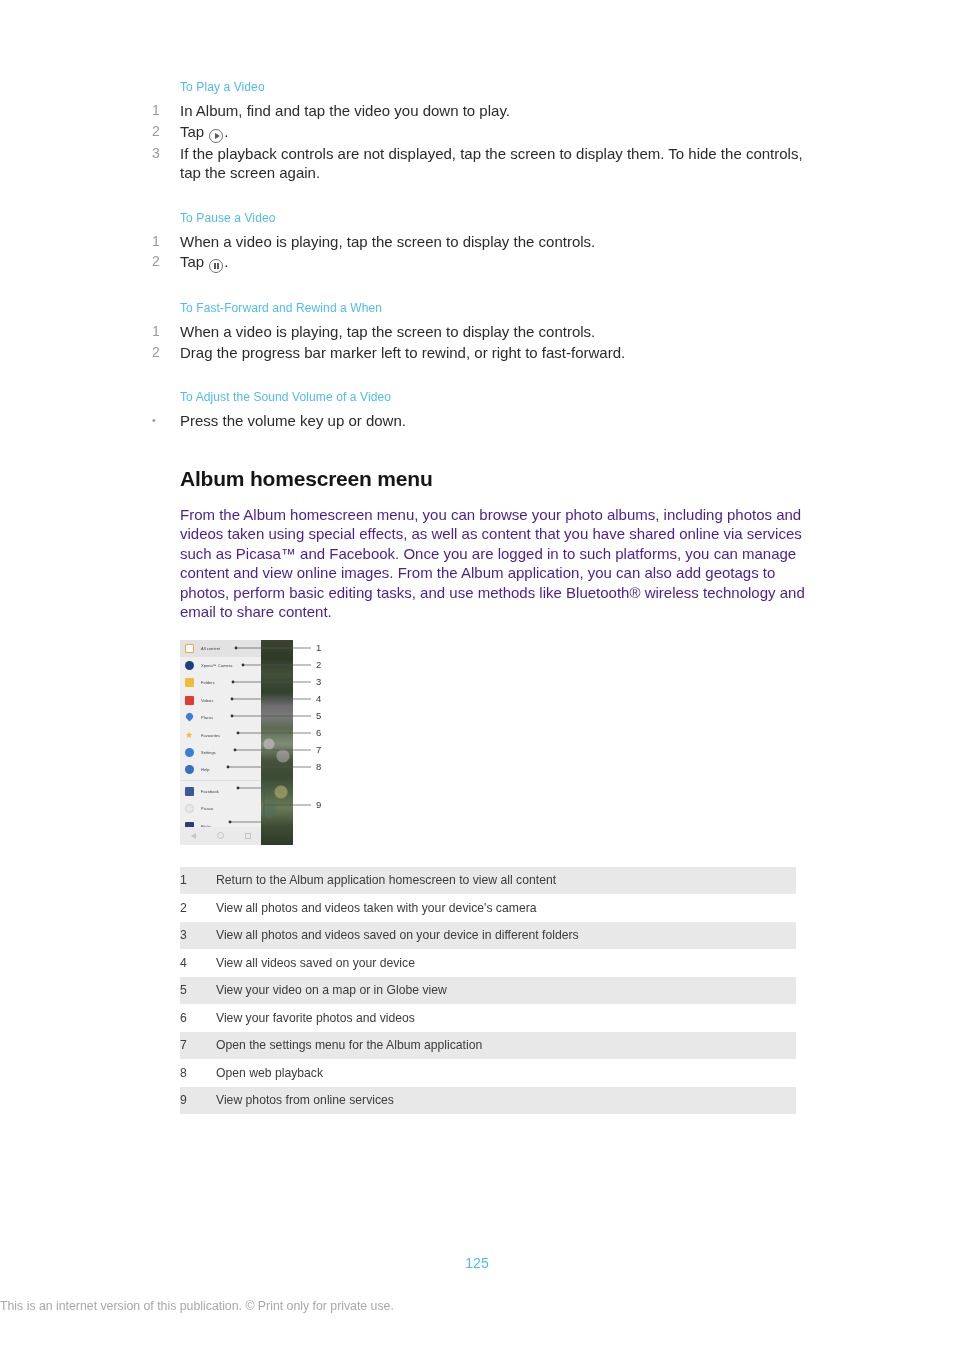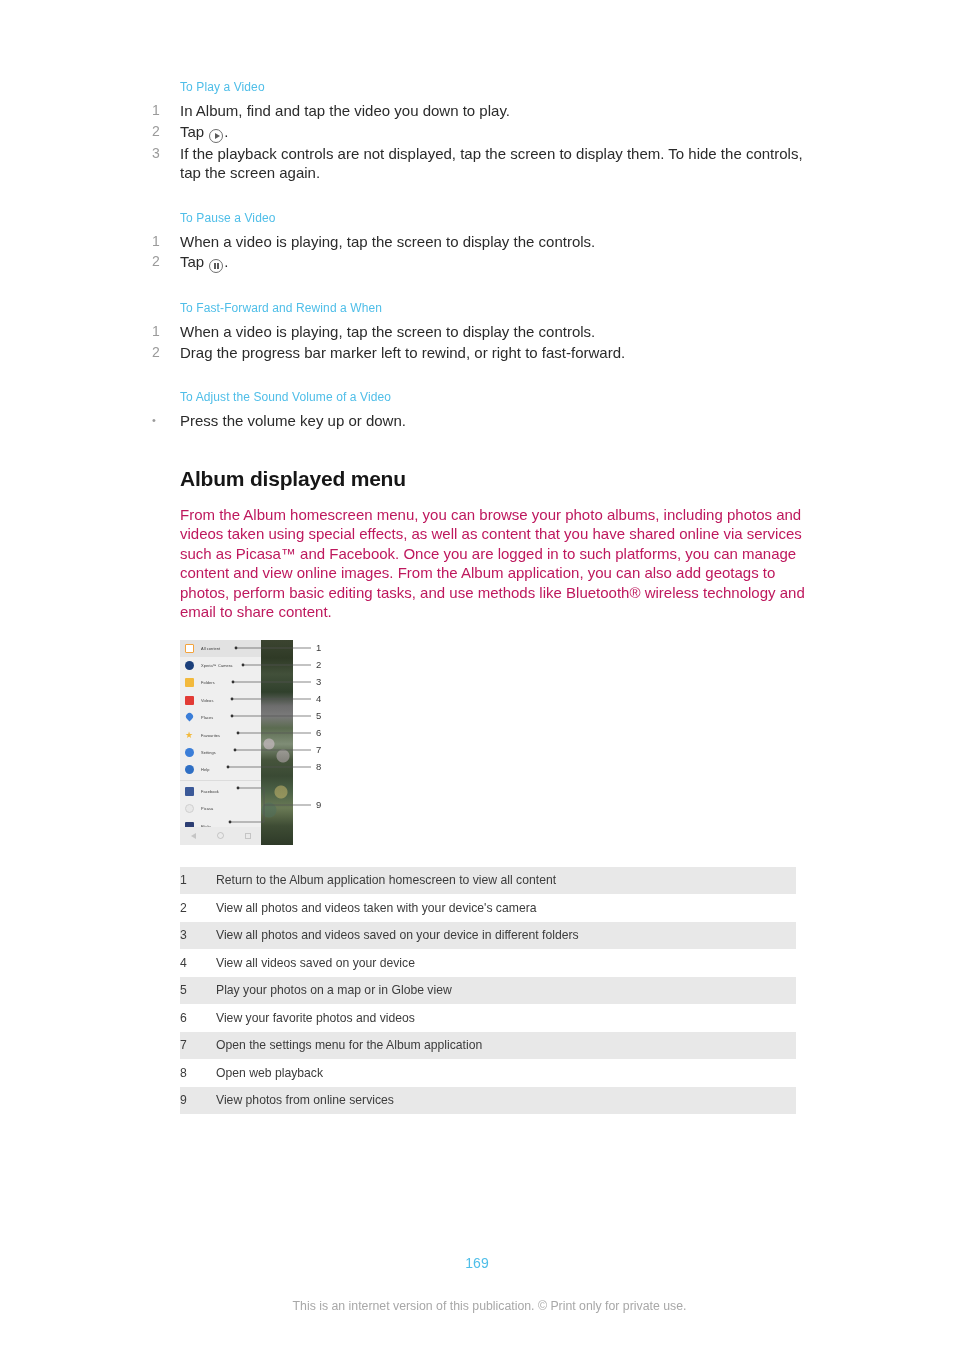--- a/index.html
+++ b/index.html
@@ -75,21 +75,21 @@
     font-size: 21px;
     font-weight: bold;
     color: #161616;
     margin: 36px 0 14px 28px;
     letter-spacing: -0.2px;
   }
   p.intro {
     margin: 0 0 0 28px;
     font-size: 15px;
     line-height: 19.5px;
-    color: #be185d;
+    color: #4c1d95;
     width: 632px;
   }
 
   
   .figure {
     position: relative;
     margin: 18px 0 0 28px;
     width: 160px;
     height: 205px;
   }
@@ -213,24 +213,22 @@
   .pagenum {
     position: absolute;
     left: 0; right: 0; top: 1255px;
     text-align: center;
     color: #4fbee8;
     font-size: 14px;
   }
   .copyright {
     position: absolute;
     left: 0; right: 0; top: 1299px;
-    text-align: center;
     color: #a8a8a8;
     font-size: 12.3px;
-    margin-left: 25px;
   }
 </style>
 </head>
 <body>
 
 <div class="page">
 
   <div class="content">
 
     <div id="procedures">
@@ -288,21 +286,21 @@
           <div class="proc-head">To Adjust the Sound Volume of a Video</div>
           <ul class="steps">
             <li>
               <span class="marker bullet">•</span>
               <span class="step-text">Press the volume key up or down.</span>
             </li>
           </ul>
         </div>
       </div>
 
-    <h1 class="maintitle">Album displayed menu</h1>
+    <h1 class="maintitle">Album homescreen menu</h1>
     <p class="intro">From the Album homescreen menu, you can browse your photo albums, including photos and videos taken using special effects, as well as content that you have shared online via services such as Picasa™ and Facebook. Once you are logged in to such platforms, you can manage content and view online images. From the Album application, you can also add geotags to photos, perform basic editing tasks, and use methods like Bluetooth® wireless technology and email to share content.</p>
 
     <div class="figure">
       <div class="phone">
         <div class="menu-list" id="menu-list">
             <div class="m-item sel">
               <span class="m-ico i-allcontent"></span>
               <span class="m-label">All content</span>
             </div>
             <div class="m-item">
@@ -410,21 +408,21 @@
           <tr class="odd">
             <td class="num">3</td>
             <td class="desc">View all photos and videos saved on your device in different folders</td>
           </tr>
           <tr class="even">
             <td class="num">4</td>
             <td class="desc">View all videos saved on your device</td>
           </tr>
           <tr class="odd">
             <td class="num">5</td>
-            <td class="desc">Play your photos on a map or in Globe view</td>
+            <td class="desc">View your video on a map or in Globe view</td>
           </tr>
           <tr class="even">
             <td class="num">6</td>
             <td class="desc">View your favorite photos and videos</td>
           </tr>
           <tr class="odd">
             <td class="num">7</td>
             <td class="desc">Open the settings menu for the Album application</td>
           </tr>
           <tr class="even">
@@ -433,16 +431,16 @@
           </tr>
           <tr class="odd">
             <td class="num">9</td>
             <td class="desc">View photos from online services</td>
           </tr>
         </tbody>
     </table>
 
   </div>
 
-  <div class="pagenum">169</div>
+  <div class="pagenum">125</div>
   <div class="copyright">This is an internet version of this publication. © Print only for private use.</div>
 
 </div>
 
 </body></html>

